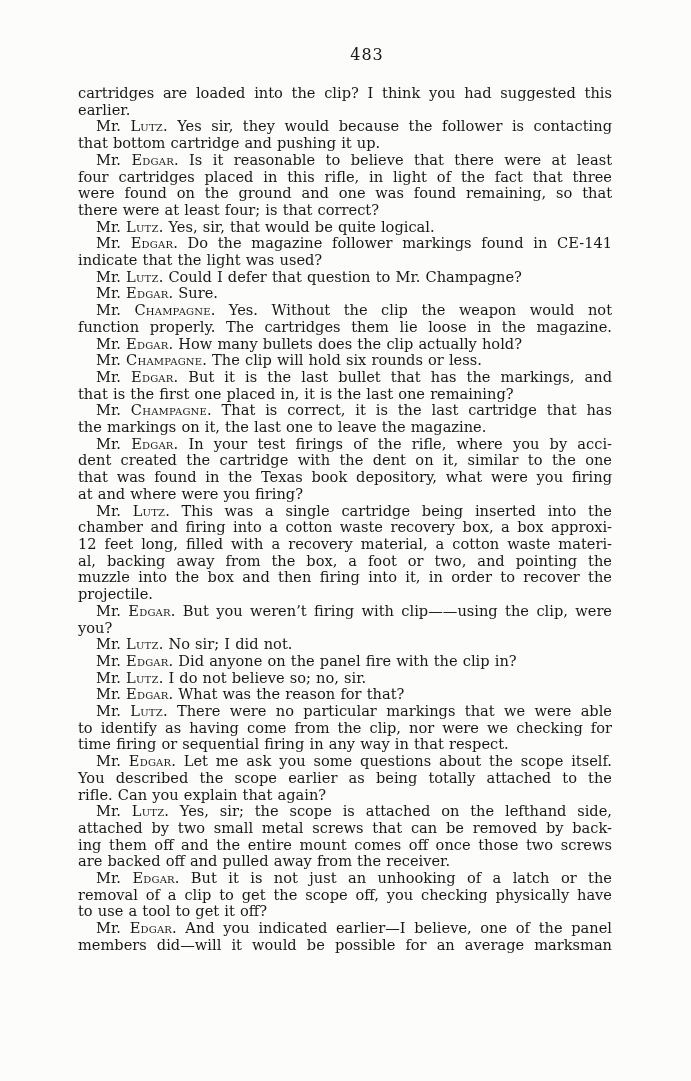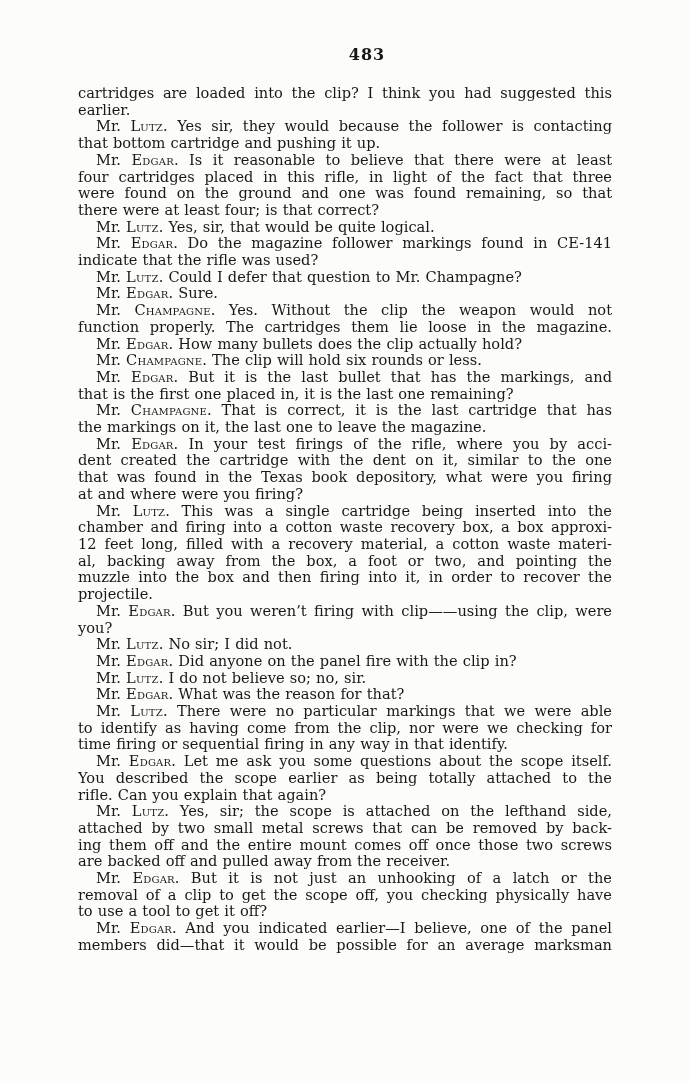--- a/index.html
+++ b/index.html
@@ -17,21 +17,21 @@
     width: 691px;
     height: 1081px;
     padding-top: 46px;
     box-sizing: border-box;
   }
   .page-number {
     text-align: center;
     font-size: 16px;
     line-height: 18px;
     letter-spacing: 1px;
-    font-weight: 700;
+    font-weight: 400;
     padding-left: 43px;
   }
   .text-block {
     width: 534px;
     margin: 21px 0 0 78px;
     font-size: 14.6px;
     line-height: 16.7px;
     word-spacing: 0.5px;
   }
   .line {
@@ -59,21 +59,21 @@
       <div class="line jst">cartridges are loaded into the clip? I think you had suggested this</div>
       <div class="line">earlier.</div>
       <div class="line indent jst">Mr. <span class="sc">Lutz</span>. Yes sir, they would because the follower is contacting</div>
       <div class="line">that bottom cartridge and pushing it up.</div>
       <div class="line indent jst">Mr. <span class="sc">Edgar</span>. Is it reasonable to believe that there were at least</div>
       <div class="line jst">four cartridges placed in this rifle, in light of the fact that three</div>
       <div class="line jst">were found on the ground and one was found remaining, so that</div>
       <div class="line">there were at least four; is that correct?</div>
       <div class="line indent">Mr. <span class="sc">Lutz</span>. Yes, sir, that would be quite logical.</div>
       <div class="line indent jst">Mr. <span class="sc">Edgar</span>. Do the magazine follower markings found in CE-141</div>
-      <div class="line">indicate that the rifle was used?</div>
+      <div class="line">indicate that the light was used?</div>
       <div class="line indent">Mr. <span class="sc">Lutz</span>. Could I defer that question to Mr. Champagne?</div>
       <div class="line indent">Mr. <span class="sc">Edgar</span>. Sure.</div>
       <div class="line indent jst">Mr. <span class="sc">Champagne</span>. Yes. Without the clip the weapon would not</div>
       <div class="line jst">function properly. The cartridges them lie loose in the magazine.</div>
       <div class="line indent">Mr. <span class="sc">Edgar</span>. How many bullets does the clip actually hold?</div>
       <div class="line indent">Mr. <span class="sc">Champagne</span>. The clip will hold six rounds or less.</div>
       <div class="line indent jst">Mr. <span class="sc">Edgar</span>. But it is the last bullet that has the markings, and</div>
       <div class="line">that is the first one placed in, it is the last one remaining?</div>
       <div class="line indent jst">Mr. <span class="sc">Champagne</span>. That is correct, it is the last cartridge that has</div>
       <div class="line">the markings on it, the last one to leave the magazine.</div>
@@ -88,27 +88,27 @@
       <div class="line jst">muzzle into the box and then firing into it, in order to recover the</div>
       <div class="line">projectile.</div>
       <div class="line indent jst">Mr. <span class="sc">Edgar</span>. But you weren’t firing with clip——using the clip, were</div>
       <div class="line">you?</div>
       <div class="line indent">Mr. <span class="sc">Lutz</span>. No sir; I did not.</div>
       <div class="line indent">Mr. <span class="sc">Edgar</span>. Did anyone on the panel fire with the clip in?</div>
       <div class="line indent">Mr. <span class="sc">Lutz</span>. I do not believe so; no, sir.</div>
       <div class="line indent">Mr. <span class="sc">Edgar</span>. What was the reason for that?</div>
       <div class="line indent jst">Mr. <span class="sc">Lutz</span>. There were no particular markings that we were able</div>
       <div class="line jst">to identify as having come from the clip, nor were we checking for</div>
-      <div class="line">time firing or sequential firing in any way in that identify.</div>
+      <div class="line">time firing or sequential firing in any way in that respect.</div>
       <div class="line indent jst">Mr. <span class="sc">Edgar</span>. Let me ask you some questions about the scope itself.</div>
       <div class="line jst">You described the scope earlier as being totally attached to the</div>
       <div class="line">rifle. Can you explain that again?</div>
       <div class="line indent jst">Mr. <span class="sc">Lutz</span>. Yes, sir; the scope is attached on the lefthand side,</div>
       <div class="line jst">attached by two small metal screws that can be removed by back-</div>
       <div class="line jst">ing them off and the entire mount comes off once those two screws</div>
       <div class="line">are backed off and pulled away from the receiver.</div>
       <div class="line indent jst">Mr. <span class="sc">Edgar</span>. But it is not just an unhooking of a latch or the</div>
       <div class="line jst">removal of a clip to get the scope off, you checking physically have</div>
       <div class="line">to use a tool to get it off?</div>
       <div class="line indent jst">Mr. <span class="sc">Edgar</span>. And you indicated earlier—I believe, one of the panel</div>
-      <div class="line jst">members did—that it would be possible for an average marksman</div>
+      <div class="line jst">members did—will it would be possible for an average marksman</div>
     </div>
 </div>
 
 </body></html>

